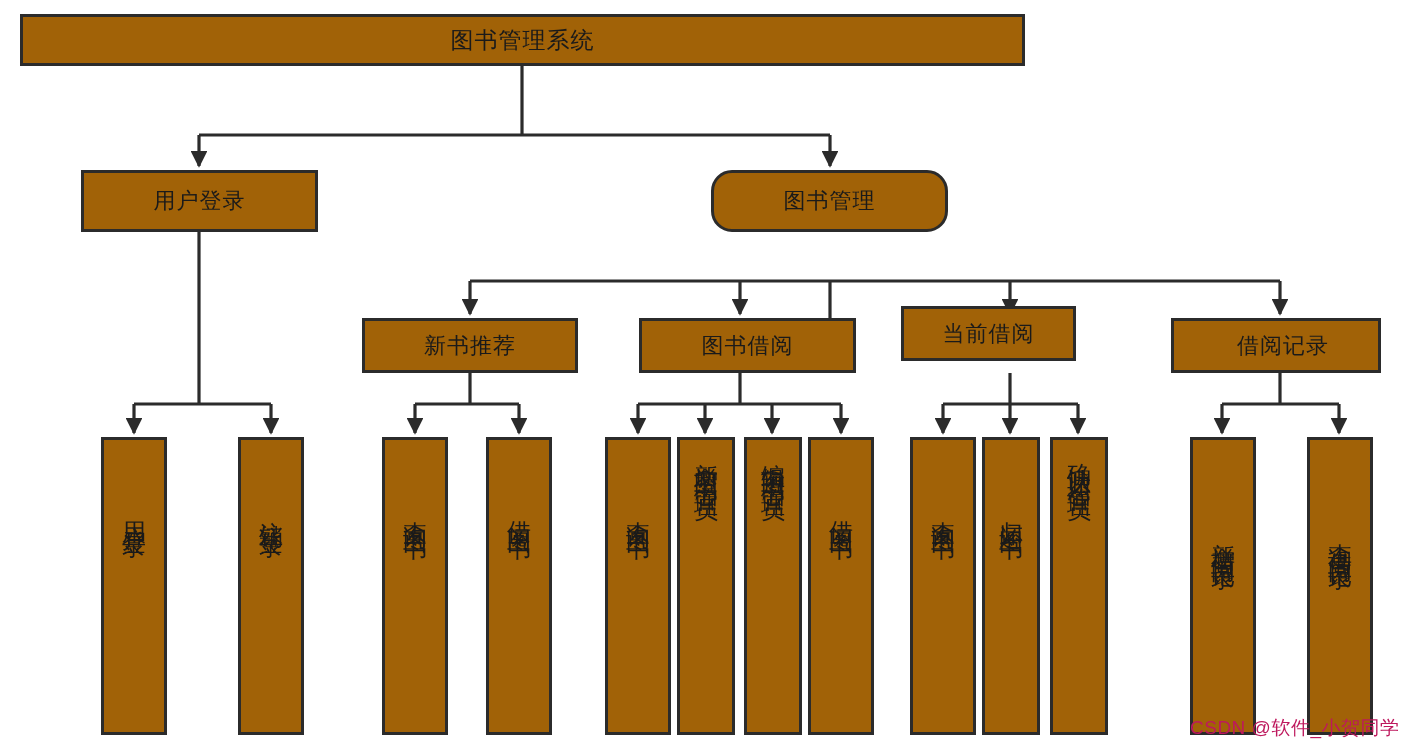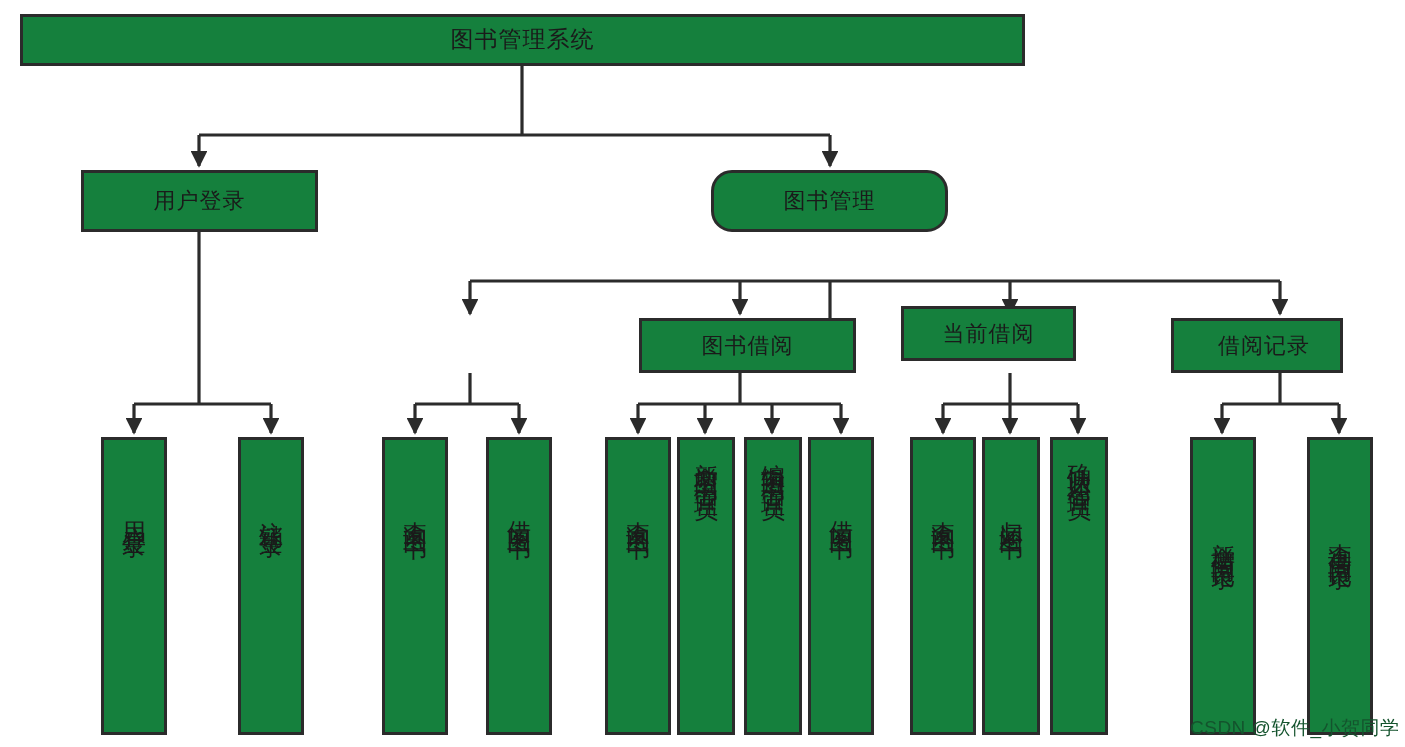--- a/index.html
+++ b/index.html
@@ -22,27 +22,26 @@
     position: absolute;
     left: 0;
     top: 0;
     width: 1405px;
     height: 747px;
     pointer-events: none;
   }
   .node {
     position: absolute;
     box-sizing: border-box;
-    background: #15803d;
+    background: #a16207;
     border: 3px solid #2b2b2b;
     display: flex;
     align-items: center;
     justify-content: center;
     z-index: 3;
-    font-family: Liberation Serif, serif;
   }
   .node .label {
     color: #1a1a1a;
     letter-spacing: 1px;
     white-space: nowrap;
     line-height: 1.05;
   }
   .node.root .label   { font-size: 23px; }
   .node.lvl2 .label   { font-size: 22px; }
   .node.lvl3 .label   { font-size: 22px; }
@@ -56,21 +55,21 @@
     font-size: 24px;
     letter-spacing: 5px;
     line-height: 1;
     white-space: nowrap;
     display: block;
   }
   .node.leaf.mid .label { margin-top: 58px; }
   .node.leaf.midlow .label { margin-top: 80px; }
   .watermark {
     position: absolute;
-    color: #14532d;
+    color: #be185d;
     font-size: 19px;
     white-space: nowrap;
     z-index: 6;
     letter-spacing: 0.5px;
   }
 </style>
 </head>
 <body>
 
 <div id="canvas">
@@ -132,30 +131,33 @@
   </div>
 
   <div class="node lvl2" style="left:81px; top:170px; width:237px; height:62px;">
     <span class="label">用户登录</span>
   </div>
 
   <div class="node lvl2" style="left:711px; top:170px; width:237px; height:62px;border-radius:21px;">
     <span class="label">图书管理</span>
   </div>
 
+  <div class="node lvl3" style="left:362px; top:318px; width:216px; height:55px;">
+    <span class="label">新书推荐</span>
+  </div>
 
   <div class="node lvl3" style="left:631px; top:318px; width:217px; height:55px;margin-left:8px;">
     <span class="label">图书借阅</span>
   </div>
 
   <div class="node lvl3" style="left:901px; top:306px; width:175px; height:55px;align-items:center;">
     <span class="label">当前借阅</span>
   </div>
 
-  <div class="node lvl3" style="left:1171px; top:318px; width:172px; height:55px;padding-left:14px;">
+  <div class="node lvl3" style="left:1171px; top:318px; width:210px; height:55px;padding-left:14px;">
     <span class="label">借阅记录</span>
   </div>
 
   <div class="node leaf mid" style="left:101px; top:437px; width:66px; height:298px;">
     <span class="label">用户登录</span>
   </div>
 
   <div class="node leaf mid" style="left:238px; top:437px; width:66px; height:298px;">
     <span class="label">注销登录</span>
   </div>

